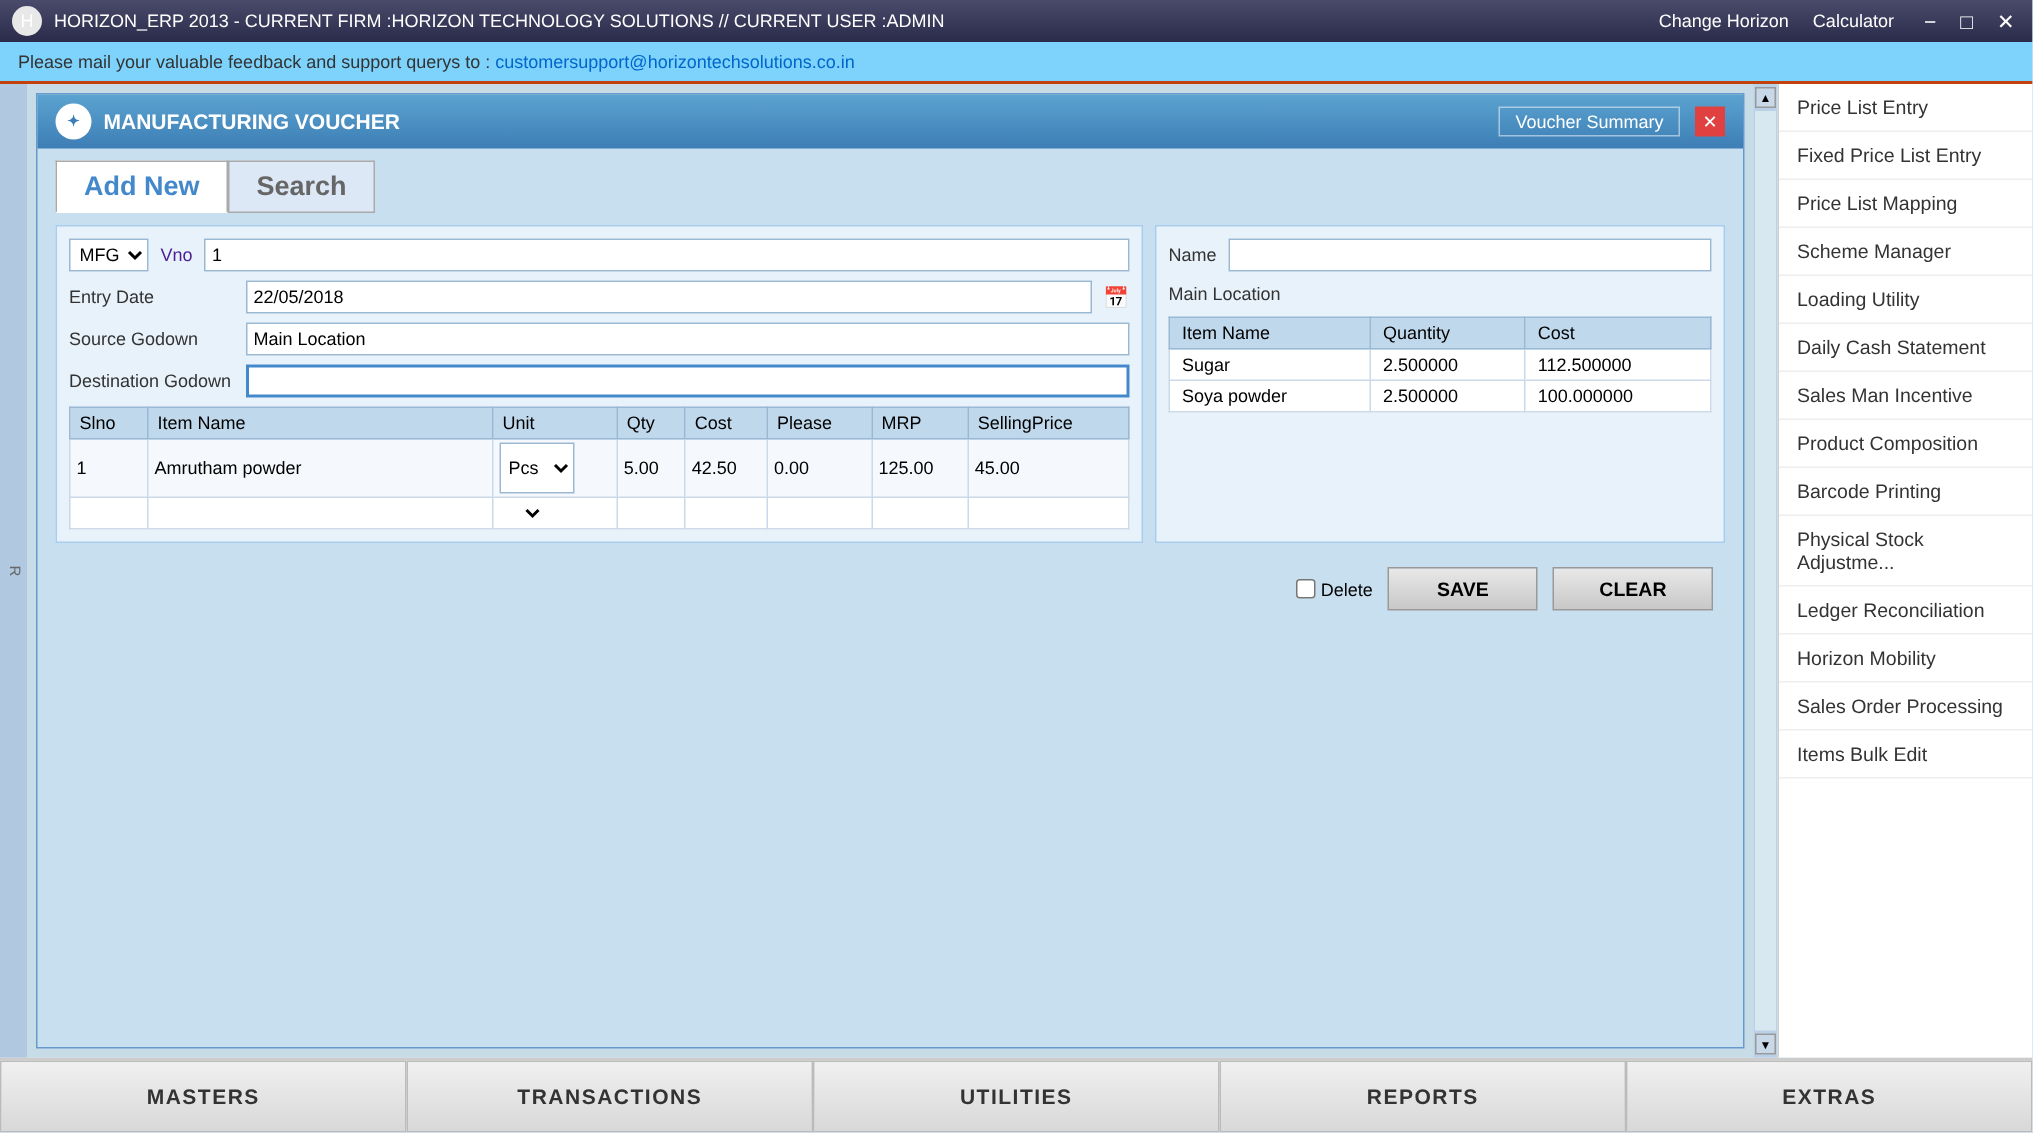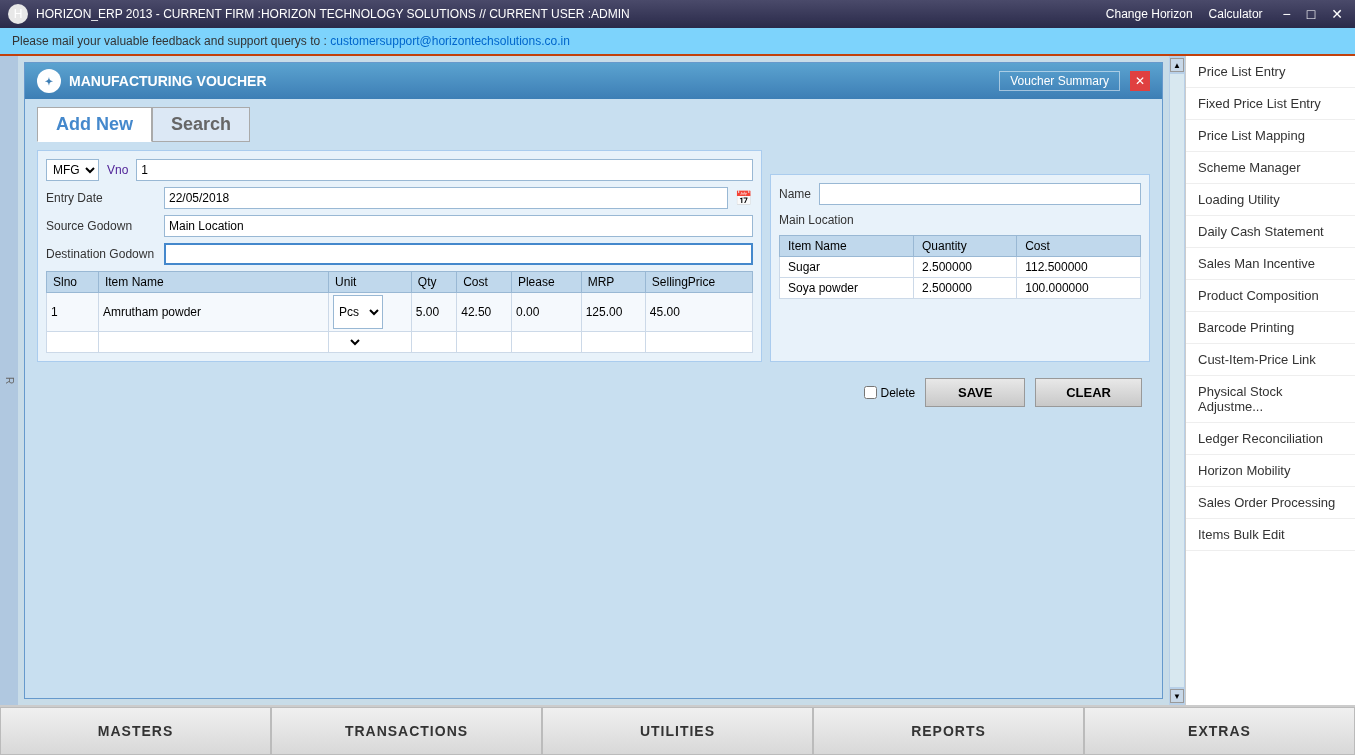--- a/index.html
+++ b/index.html
@@ -97,21 +97,20 @@
       background: #e8f2fa;
       border: 1px solid #aaccee;
       padding: 8px;
     }
 
     #right-form {
       width: 380px;
       background: #e8f2fa;
       border: 1px solid #aaccee;
       padding: 8px;
-      margin-top: 24px;
     }
 
     .form-row {
       display: flex;
       align-items: center;
       margin-bottom: 6px;
       gap: 8px;
     }
     .form-label { color: #333; font-size: 12px; min-width: 110px; }
     .form-input {
@@ -439,21 +438,20 @@
   <div id="right-sidebar">
     <div class="sidebar-item">Price List Entry</div>
     <div class="sidebar-item">Fixed Price List Entry</div>
     <div class="sidebar-item">Price List Mapping</div>
     <div class="sidebar-item">Scheme Manager</div>
     <div class="sidebar-item">Loading Utility</div>
     <div class="sidebar-item">Daily Cash Statement</div>
     <div class="sidebar-item">Sales Man Incentive</div>
     <div class="sidebar-item">Product Composition</div>
     <div class="sidebar-item">Barcode Printing</div>
-    <div class="sidebar-item">Cust-Item-Price Link</div>
     <div class="sidebar-item">Physical Stock Adjustme...</div>
     <div class="sidebar-item">Ledger Reconciliation</div>
     <div class="sidebar-item">Horizon Mobility</div>
     <div class="sidebar-item">Sales Order Processing</div>
     <div class="sidebar-item">Items Bulk Edit</div>
   </div>
 
 </div>
 
 <div id="bottom-nav">

